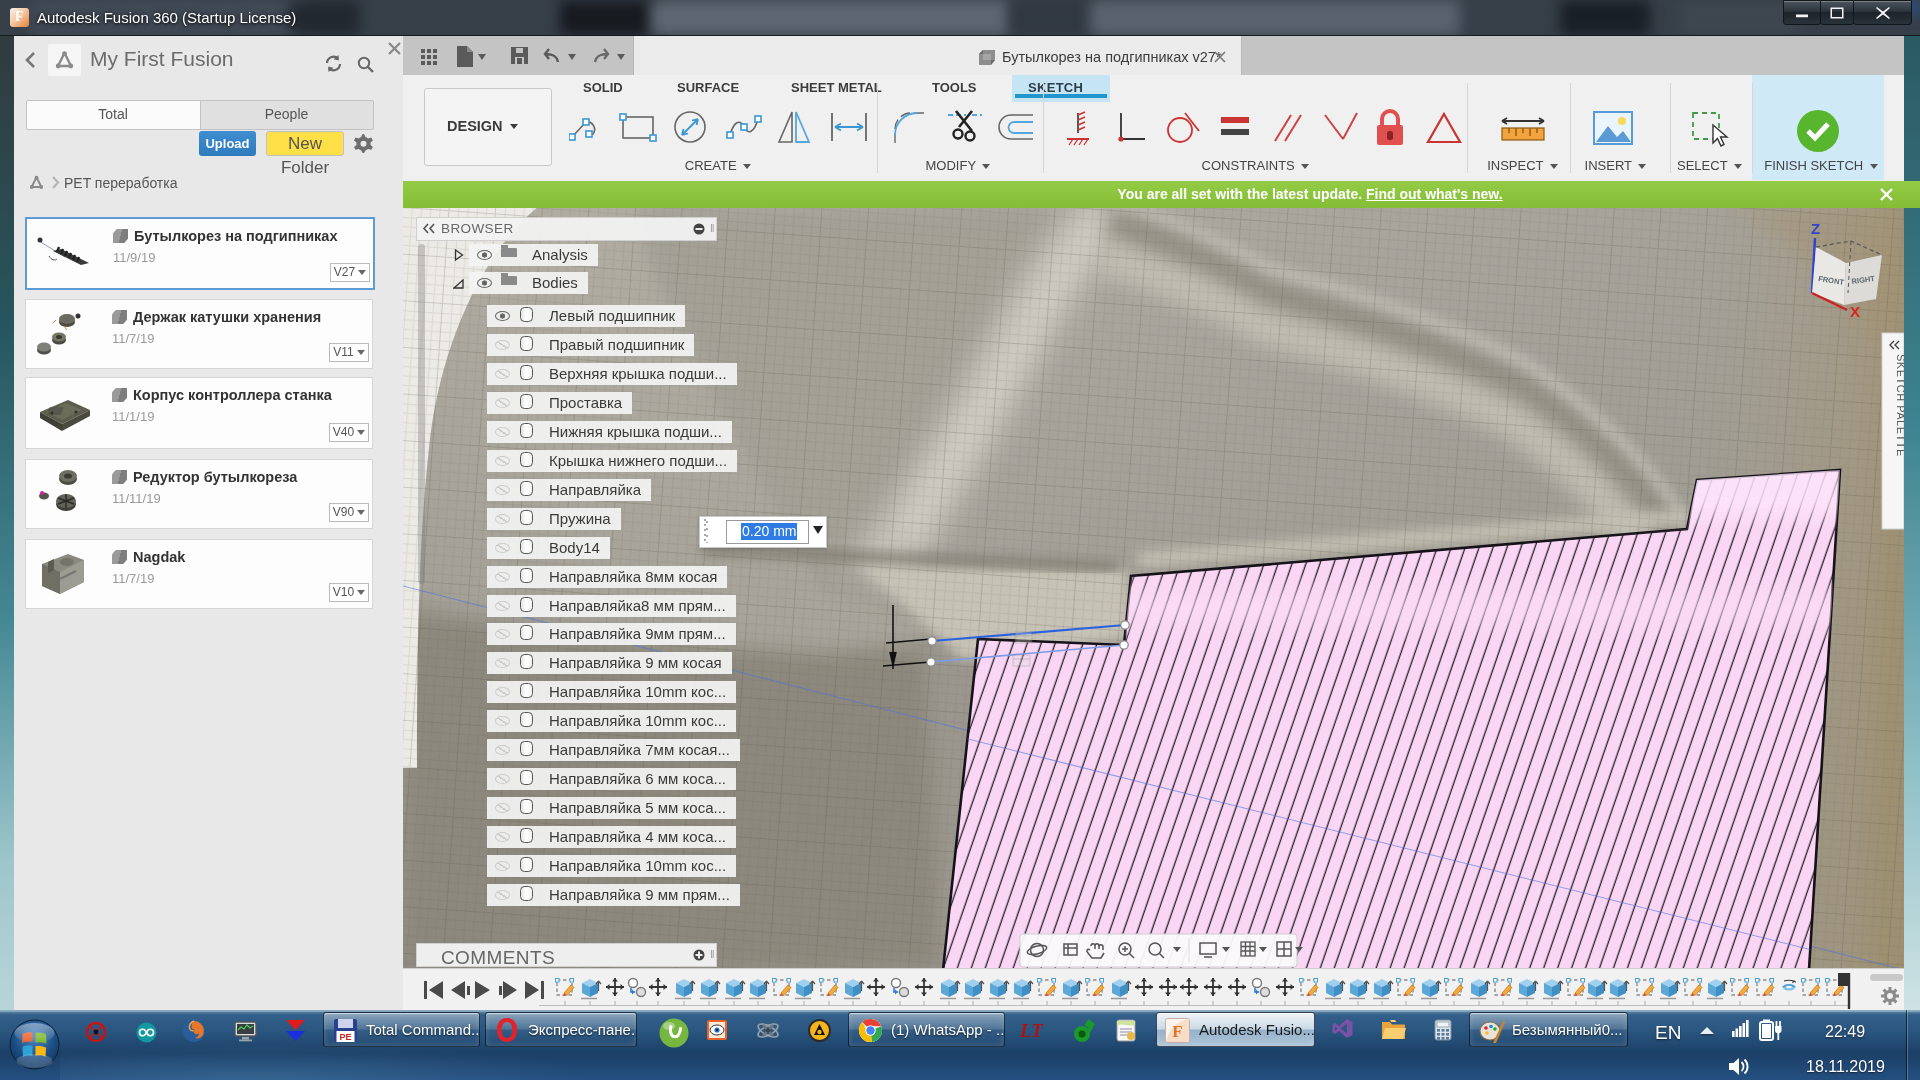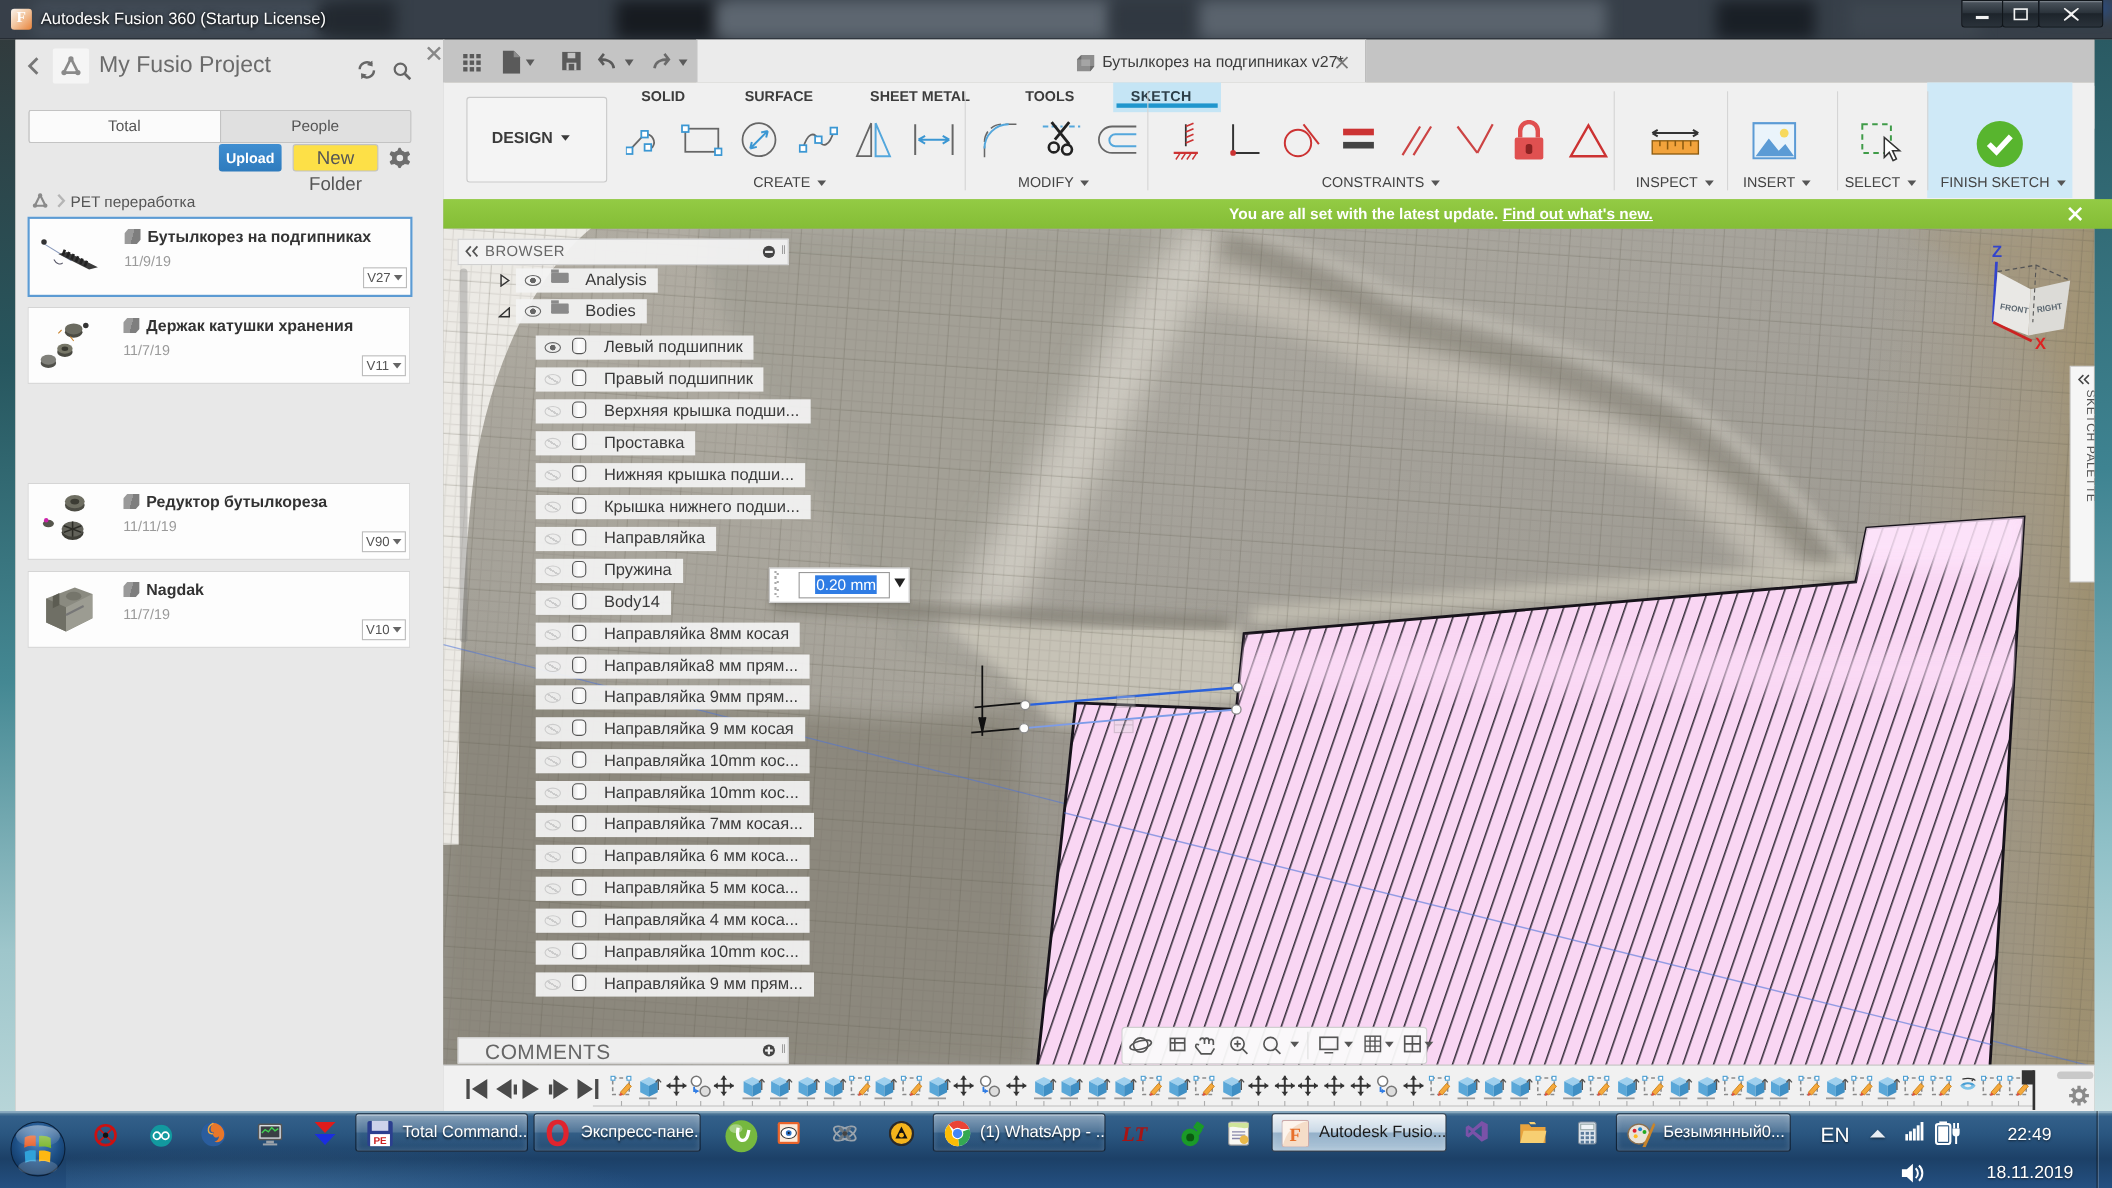--- a/index.html
+++ b/index.html
@@ -24,21 +24,21 @@
   
   #qat{left:403px;top:36px;width:1501px;height:39px;background:#c4c4c4;}
   #doctab{left:633px;top:36px;width:607px;height:39px;background:#ebebeb;border-left:1px solid #b9b9b9;border-right:1px solid #b9b9b9;}
   #ribbon{left:403px;top:75px;width:1501px;height:106px;background:#f0f0f0;border-bottom:1px solid #d8d8d8;}
   #greenbar{left:403px;top:181px;width:1814px;height:27px;background:linear-gradient(#93cb44,#84bd36);color:#fff;}
   #viewport{left:403px;top:208px;width:1501px;height:760px;}
   #tline{left:403px;top:968px;width:1501px;height:42px;background:#f1f1f1;border-top:1px solid #cfcfcf;}
   
   #taskbar{left:0;top:1010px;width:1920px;height:70px;background:linear-gradient(180deg,#6f93a9 0%,#33608a 7%,#2a5680 30%,#1c4067 62%,#245081 100%);}
   
-  .card{position:absolute;left:11px;width:346px;background:#fdfdfd;border:1px solid #d5d5d5;}
+  .card{position:absolute;left:11px;width:346px;background:#fdfdfd;border:1px solid #d5d5d5;margin-top:20px;}
   .ctitle{position:absolute;left:86px;top:9px;font-size:14.5px;font-weight:bold;color:#333;}
   .ctitle:before{content:"";display:inline-block;width:15px;height:14px;margin-right:6px;background:
     linear-gradient(105deg,#9a9a9a 50%,#7e7e7e 50%);clip-path:polygon(25% 0,100% 0,100% 70%,75% 100%,0 100%,0 30%);vertical-align:-2px;}
   .cdate{position:absolute;left:86px;top:31px;font-size:13px;color:#9a9a9a;}
   .cver{position:absolute;right:3px;bottom:6px;width:38px;height:17px;border:1px solid #bbb;background:#fff;font-size:12px;color:#555;text-align:center;line-height:17px;}
   .caret{display:inline-block;width:0;height:0;border-left:4px solid transparent;border-right:4px solid transparent;border-top:5px solid #666;margin-left:3px;vertical-align:1px;}
   .qcaret{position:absolute;width:0;height:0;border-left:4.5px solid transparent;border-right:4.5px solid transparent;border-top:6px solid #5a5a5a;}
   .glabel{position:absolute;top:83px;text-align:center;font-size:13px;color:#444;}
   .glabel .caret{border-top-color:#555;}
   .gsep{position:absolute;top:8px;width:1px;height:90px;background:#d5d5d5;}
@@ -105,21 +105,21 @@
     <svg class="abs" style="left:8px;top:14px;" width="18" height="20" viewBox="0 0 18 20">
         <path d="M12 3 L5 10 L12 17" stroke="#777" stroke-width="2.6" fill="none"></path>
       </svg>
     <div class="abs" style="left:34px;top:8px;width:33px;height:32px;background:#f5f5f5;border-radius:2px;"></div>
     <svg class="abs" style="left:41px;top:14px;" width="19" height="20" viewBox="0 0 19 20">
         <path d="M9.5 3 L3 16 L16 16 Z" fill="none" stroke="#8a8a8a" stroke-width="2.4" stroke-linejoin="round"></path>
         <circle cx="9.5" cy="3.6" r="2.4" fill="#8a8a8a"></circle>
         <circle cx="3.2" cy="16" r="2.4" fill="#8a8a8a"></circle>
         <circle cx="15.8" cy="16" r="2.4" fill="#8a8a8a"></circle>
       </svg>
-    <div class="abs" style="left:76px;top:11px;font-size:21px;color:#6b6b6b;">My Fusio Project</div>
+    <div class="abs" style="left:76px;top:11px;font-size:21px;color:#6b6b6b;">My First Fusion</div>
     <svg class="abs" style="left:310px;top:19px;" width="19" height="17" viewBox="0 0 19 17">
         <path d="M3 8 a6.5 6.5 0 0 1 11-4.5" fill="none" stroke="#666" stroke-width="2.2"></path>
         <path d="M14.5 0 L14.8 5.4 L9.6 4.2 Z" fill="#666"></path>
         <path d="M16 9 a6.5 6.5 0 0 1 -11 4.5" fill="none" stroke="#666" stroke-width="2.2"></path>
         <path d="M4.5 17 L4.2 11.6 L9.4 12.8 Z" fill="#666"></path>
       </svg>
     <svg class="abs" style="left:343px;top:20px;" width="17" height="17" viewBox="0 0 17 17">
         <circle cx="7" cy="7" r="5.2" fill="none" stroke="#666" stroke-width="2"></circle>
         <line x1="11" y1="11" x2="16" y2="16" stroke="#666" stroke-width="2.4"></line>
       </svg>
@@ -170,20 +170,34 @@
           <ellipse cx="25" cy="32" rx="7" ry="4.5" fill="#4a4a42"></ellipse>
           <ellipse cx="25" cy="29" rx="7" ry="4.5" fill="#777768"></ellipse>
           <ellipse cx="25" cy="29" rx="3" ry="2" fill="#3a3a32"></ellipse>
           <ellipse cx="10" cy="42" rx="7" ry="4.5" fill="#50504a"></ellipse>
           <ellipse cx="10" cy="39" rx="7" ry="4.5" fill="#80807a"></ellipse>
           <path d="M30 18 l3 4 M22 12 l-3 3" stroke="#cc8833" stroke-width="1"></path>
         </svg>
       <div class="ctitle">Держак катушки хранения</div>
       <div class="cdate">11/7/19</div>
       <div class="cver">V11<span class="caret"></span></div>
+    </div>
+    <div class="card" style="top:321px;height:70px;">
+      <svg class="abs" style="left:6px;top:12px;" width="64" height="48" viewBox="0 0 64 48">
+          <path d="M8 22 L36 10 L58 20 L30 34 Z" fill="#5d5d4e"></path>
+          <path d="M8 22 L8 28 L30 41 L30 34 Z" fill="#3f3f34"></path>
+          <path d="M30 34 L58 20 L58 26 L30 41 Z" fill="#4a4a3d"></path>
+          <path d="M14 22 L34 13 L50 20 L30 30 Z" fill="#6c6c5a"></path>
+          <rect x="24" y="17" width="14" height="8" transform="skewX(-20)" fill="#51514a" opacity="0.7"></rect>
+          <circle cx="20" cy="23" r="1.5" fill="#2e2e26"></circle>
+          <circle cx="44" cy="22" r="1.5" fill="#2e2e26"></circle>
+        </svg>
+      <div class="ctitle">Корпус контроллера станка</div>
+      <div class="cdate">11/1/19</div>
+      <div class="cver">V40<span class="caret"></span></div>
     </div>
     <div class="card" style="top:403px;height:68px;">
       <svg class="abs" style="left:8px;top:6px;" width="60" height="56" viewBox="0 0 60 56">
           <ellipse cx="34" cy="13" rx="9" ry="6" fill="#4c4c44"></ellipse>
           <ellipse cx="34" cy="10" rx="9" ry="6" fill="#6e6e62"></ellipse>
           <ellipse cx="34" cy="10" rx="4" ry="2.6" fill="#3c3c34"></ellipse>
           <g fill="#3f3f38">
             <ellipse cx="32" cy="38" rx="10" ry="7"></ellipse>
           </g>
           <g fill="#62625a">

